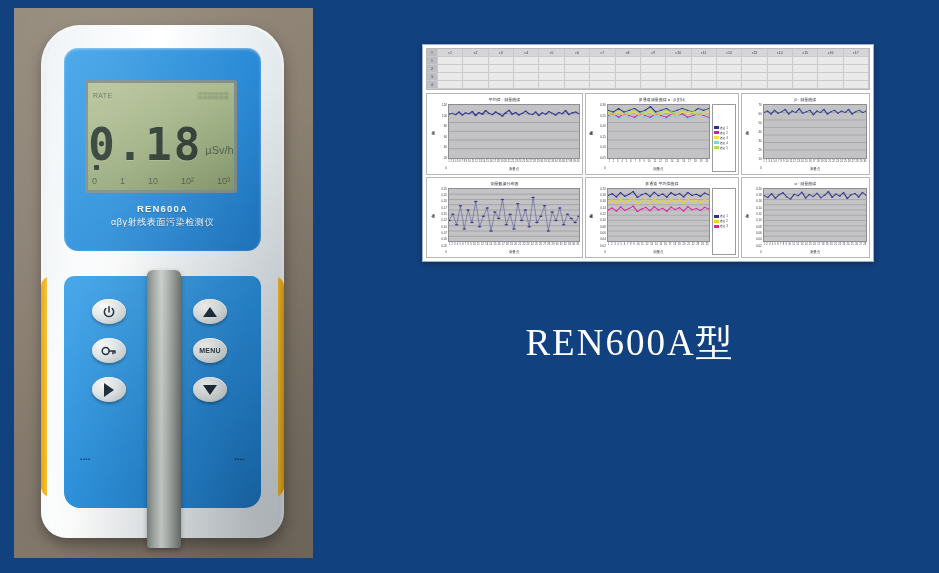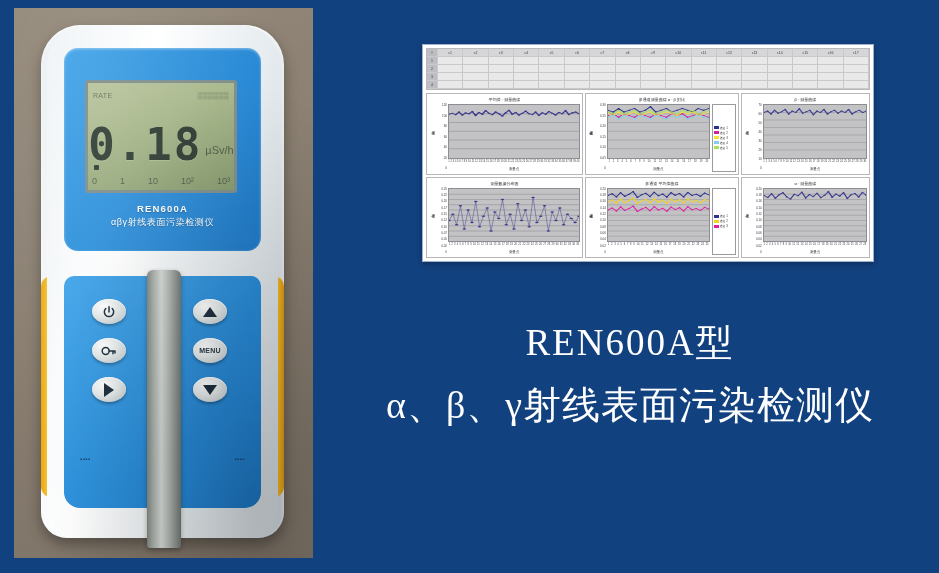--- a/index.html
+++ b/index.html
@@ -1208,16 +1208,15 @@
               </div>
               <div class="ch-xlab">測量点</div>
             </div>
           </div>
         </div>
       </div>
   </div>
 
   <div id="headline">
     <div class="hl-1">REN600A型</div>
-    <div class="hl-2">α、β、γ射线表面污染检测仪</div>
   </div>
 
 </div>
 
 </body></html>

